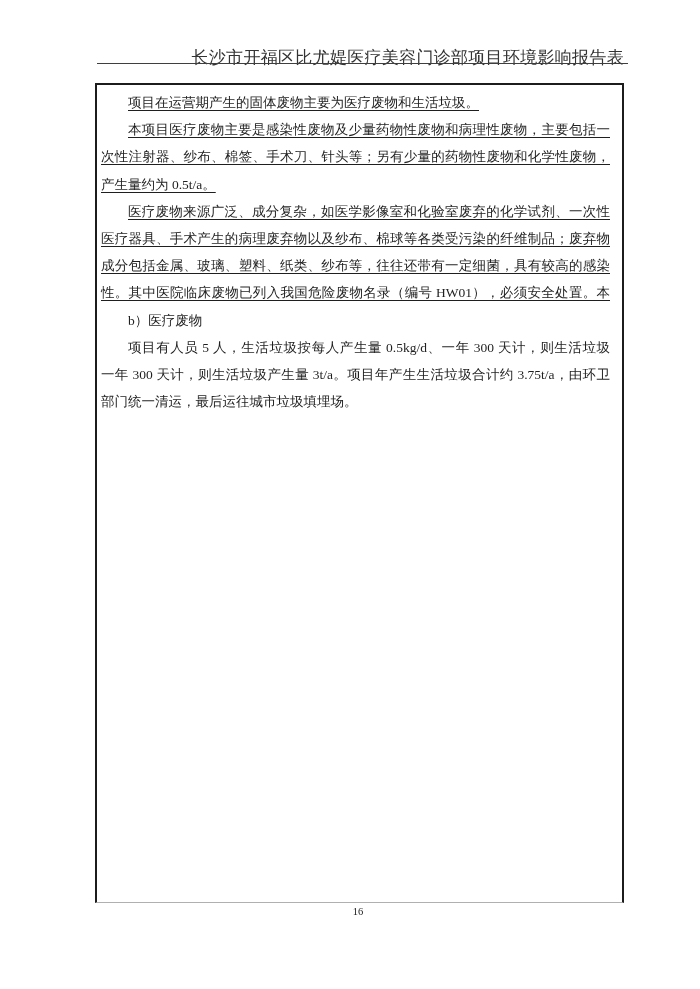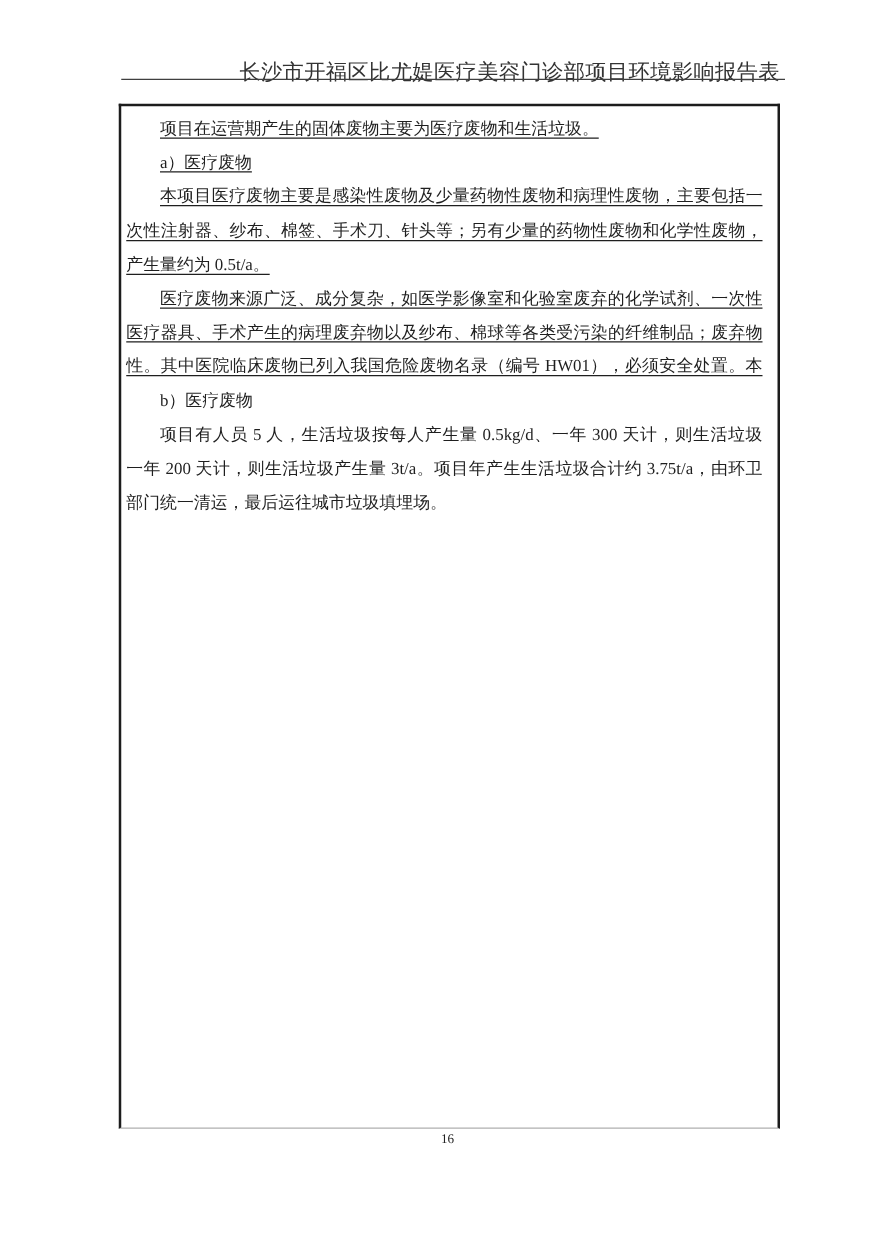--- a/index.html
+++ b/index.html
@@ -89,29 +89,29 @@
 
 <div class="page">
 
   <div class="header-title">长沙市开福区比尤媞医疗美容门诊部项目环境影响报告表</div>
 
   <div class="header-rule"></div>
 
   <div class="content-box">
     <div class="text-block">
         <div class="line indent"><span class="u">项目在运营期产生的固体废物主要为医疗废物和生活垃圾。</span></div>
-        <div class="line indent"><span class="u">a）医疗废物</span></div>
         <div class="line fill indent"><span class="u">本项目医疗废物主要是感染性废物及少量药物性废物和病理性废物，主要包括一</span></div>
         <div class="line fill"><span class="u">次性注射器、纱布、棉签、手术刀、针头等；另有少量的药物性废物和化学性废物，</span></div>
         <div class="line"><span class="u">产生量约为 0.5t/a。</span></div>
         <div class="line fill indent"><span class="u">医疗废物来源广泛、成分复杂，如医学影像室和化验室废弃的化学试剂、一次性</span></div>
         <div class="line fill"><span class="u">医疗器具、手术产生的病理废弃物以及纱布、棉球等各类受污染的纤维制品；废弃物</span></div>
+        <div class="line fill"><span class="u">成分包括金属、玻璃、塑料、纸类、纱布等，往往还带有一定细菌，具有较高的感染</span></div>
         <div class="line fill"><span class="u">性。其中医院临床废物已列入我国危险废物名录（编号 HW01），必须安全处置。本</span></div>
         <div class="line indent"><span>b）医疗废物</span></div>
         <div class="line fill indent"><span>项目有人员 5 人，生活垃圾按每人产生量 0.5kg/d、一年 300 天计，则生活垃圾</span></div>
-        <div class="line fill"><span>一年 200 天计，则生活垃圾产生量 3t/a。项目年产生生活垃圾合计约 3.75t/a，由环卫</span></div>
+        <div class="line fill"><span>一年 300 天计，则生活垃圾产生量 3t/a。项目年产生生活垃圾合计约 3.75t/a，由环卫</span></div>
         <div class="line"><span>部门统一清运，最后运往城市垃圾填埋场。</span></div>
       </div>
   </div>
 
   <div class="page-number">16</div>
 
 </div>
 
 </body></html>

